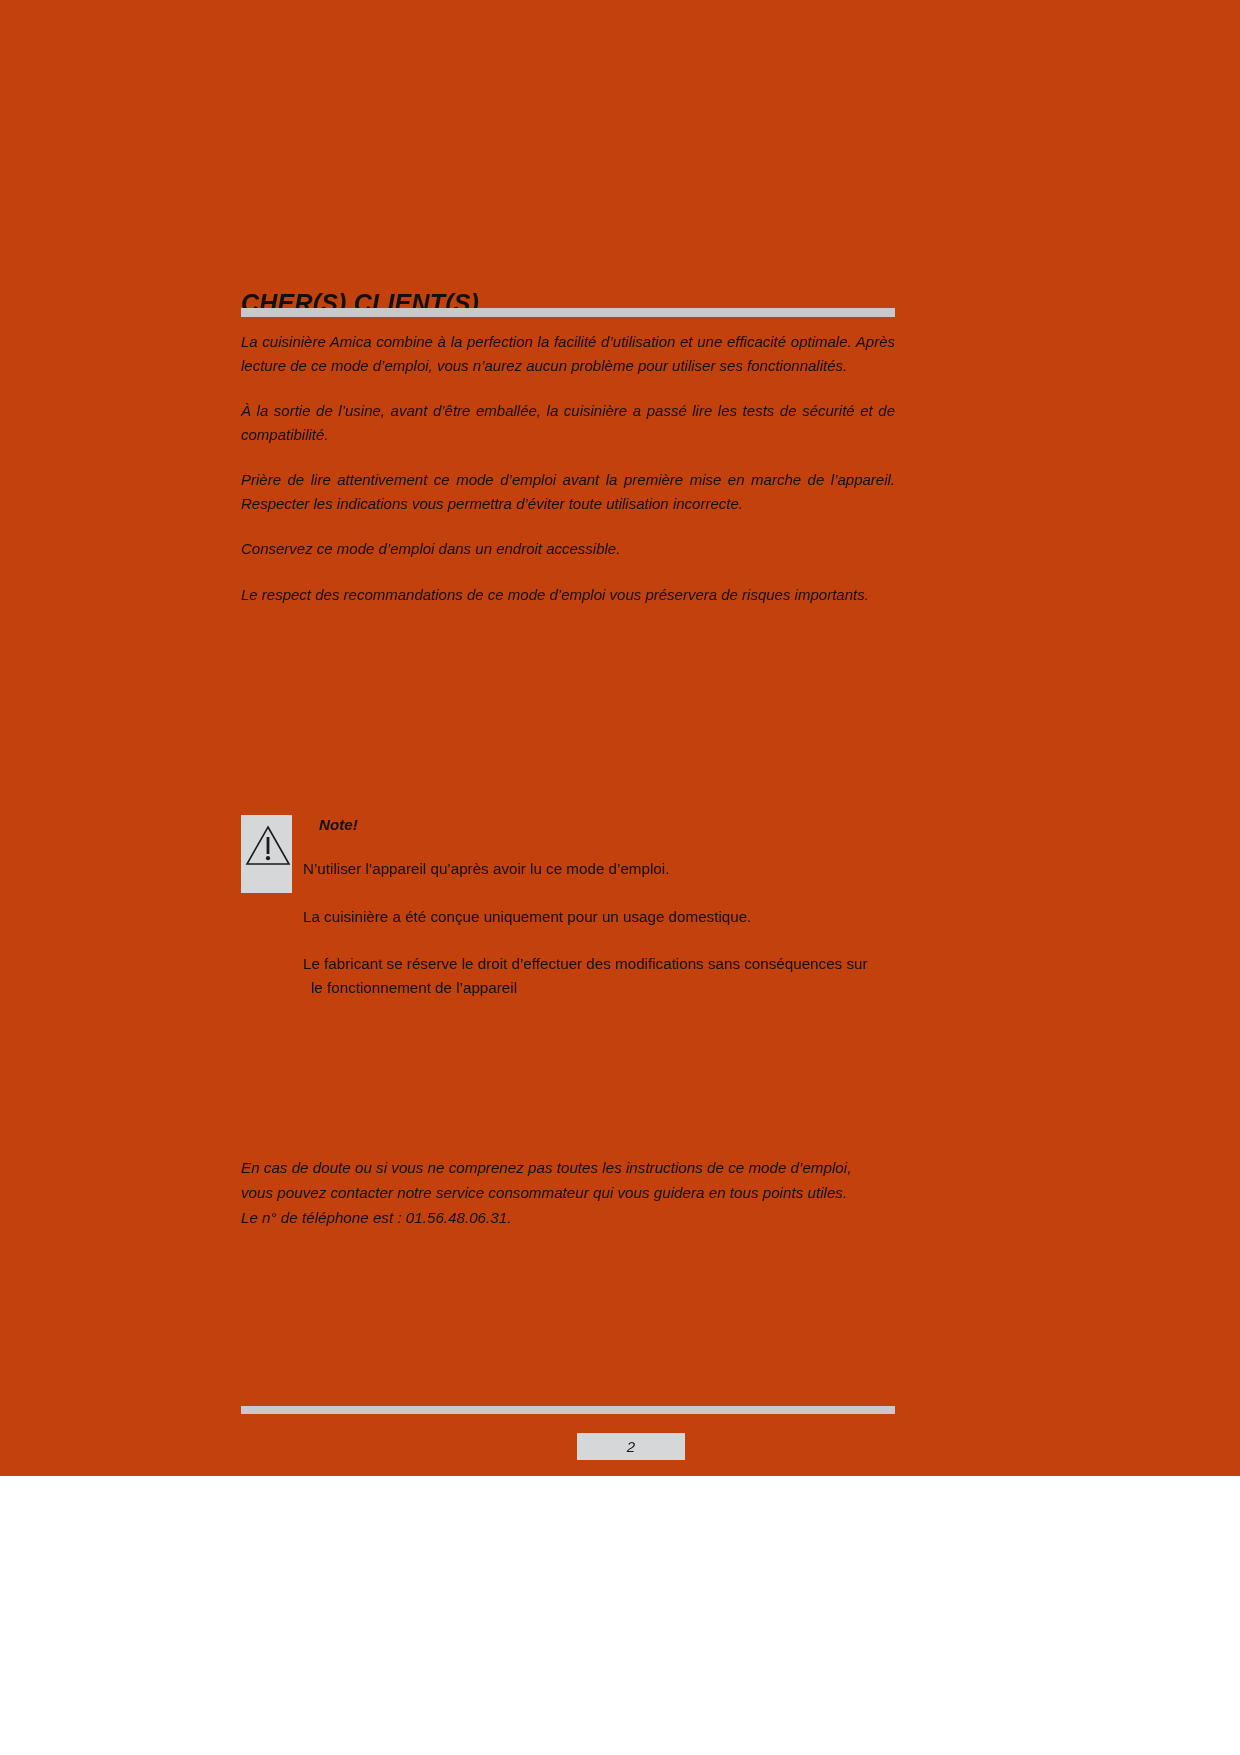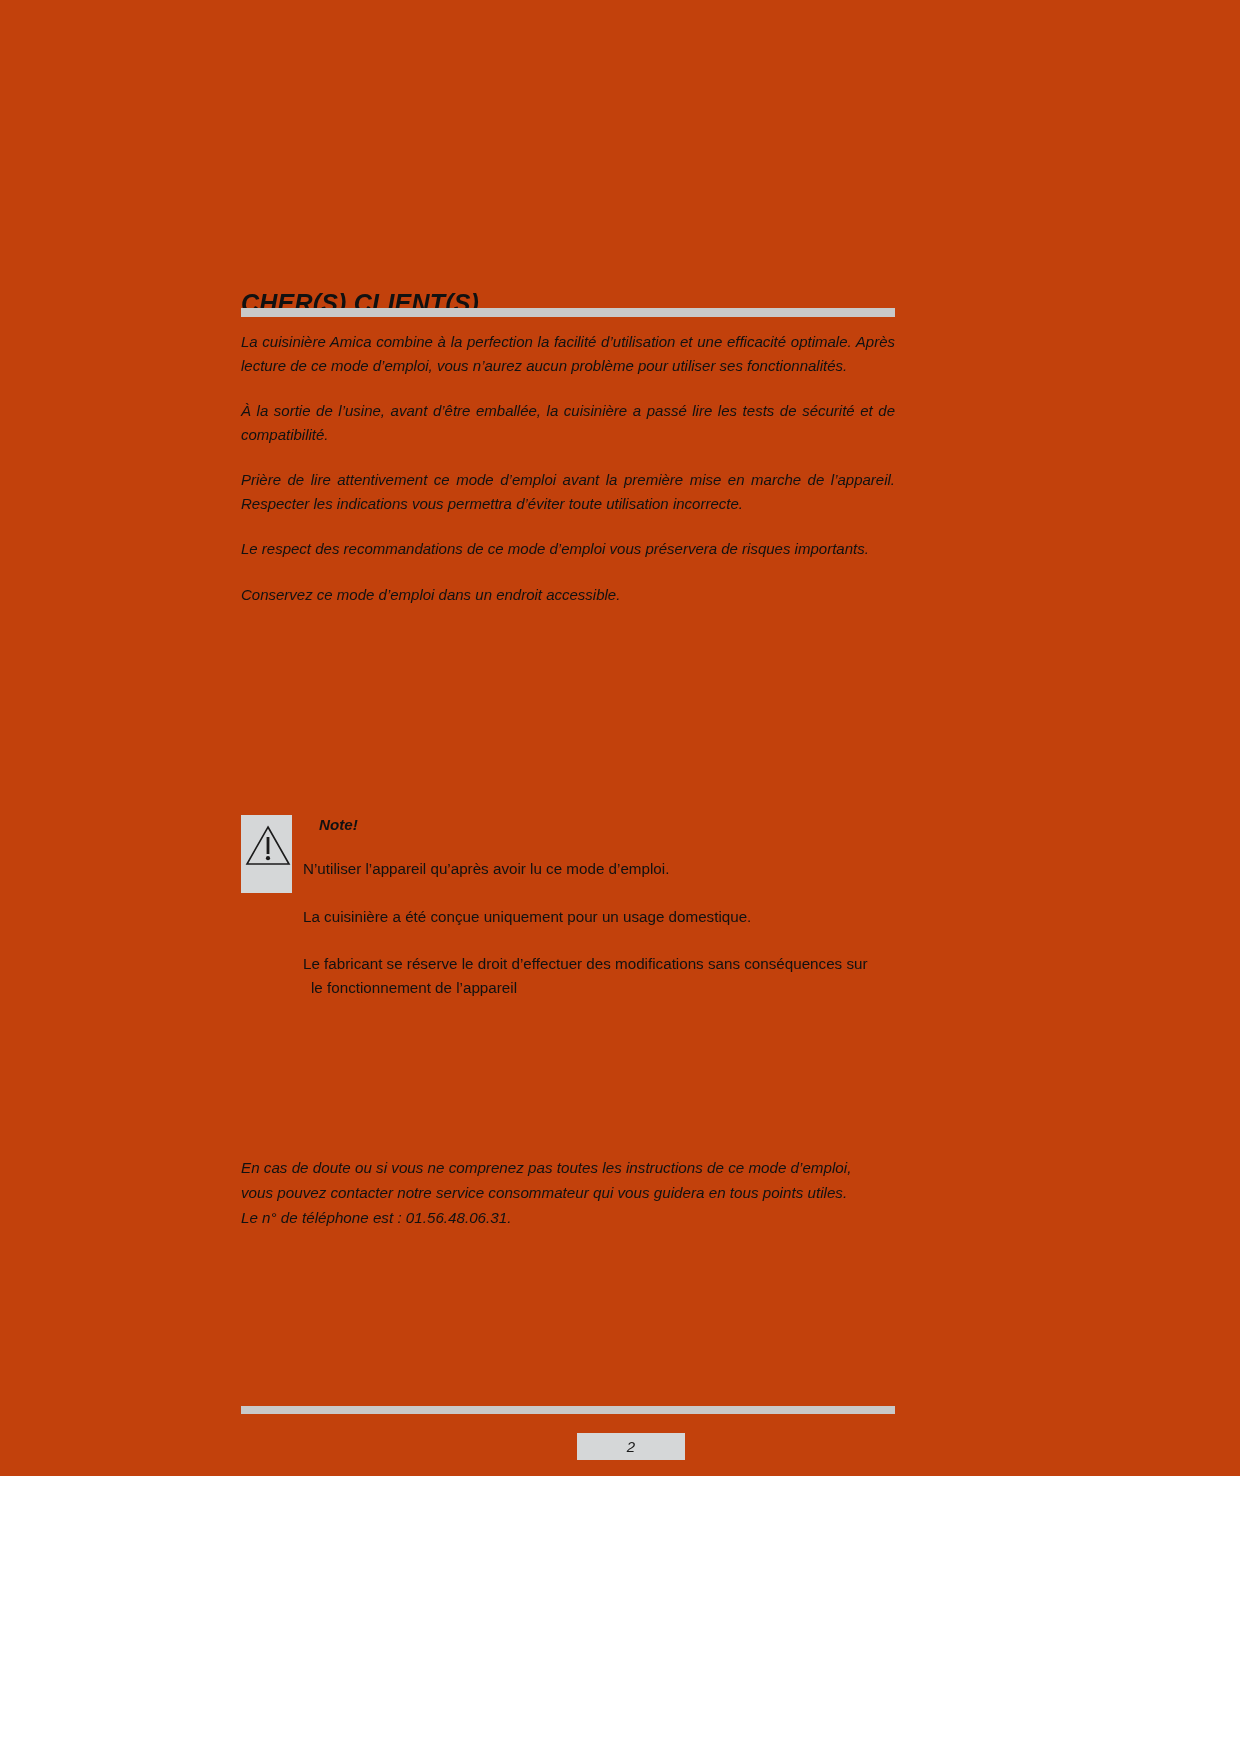--- a/index.html
+++ b/index.html
@@ -172,22 +172,22 @@
   <div class="content">
 
     <h1 class="page-title">CHER(S) CLIENT(S),</h1>
 
     <div class="rule-top"></div>
 
     <div class="body-block">
       <p class="para">La cuisinière Amica combine à la perfection la facilité d’utilisation et une efficacité optimale. Après lecture de ce mode d’emploi, vous n’aurez aucun problème pour utiliser ses fonctionnalités.</p>
       <p class="para">À la sortie de l’usine, avant d’être emballée, la cuisinière a passé lire les tests de sécurité et de compatibilité.</p>
       <p class="para">Prière de lire attentivement ce mode d’emploi avant la première mise en marche de l’appareil. Respecter les indications vous permettra d’éviter toute utilisation incorrecte.</p>
+      <p class="para">Conservez ce mode d’emploi dans un endroit accessible.</p>
       <p class="para">Le respect des recommandations de ce mode d’emploi vous préservera de risques importants.</p>
-      <p class="para">Conservez ce mode d’emploi dans un endroit accessible.</p>
     </div>
 
     <div class="note-block">
       <div class="note-graybar"></div>
 
       <svg class="warn-triangle" viewBox="0 0 46 43">
         <polygon points="23,3 44,40 2,40" fill="none" stroke="#1b1b1b" stroke-width="1.6" stroke-linejoin="miter"></polygon>
         <rect x="21.6" y="13" width="2.8" height="17" fill="#1b1b1b"></rect>
         <circle cx="23" cy="34.2" r="2.1" fill="#1b1b1b"></circle>
       </svg>

